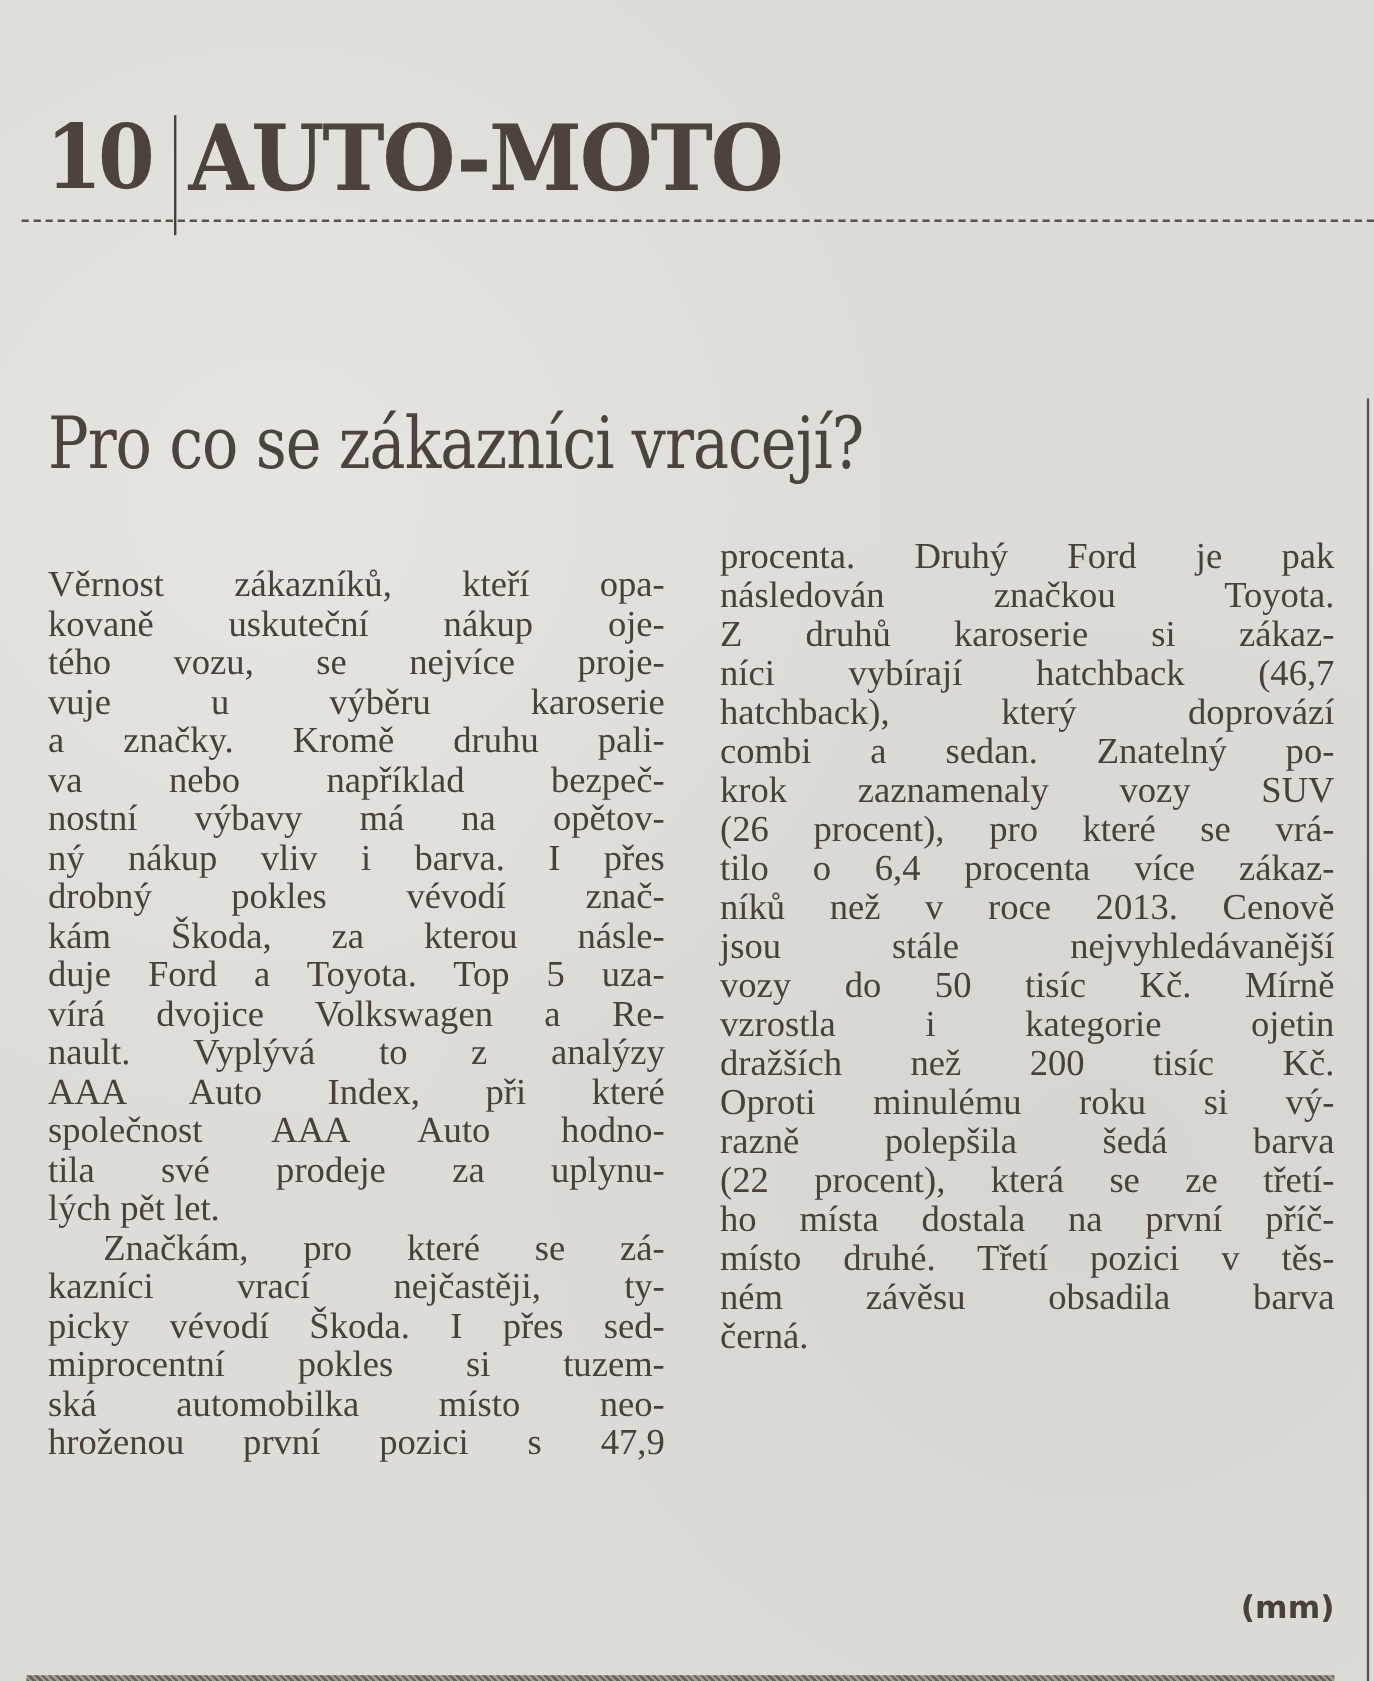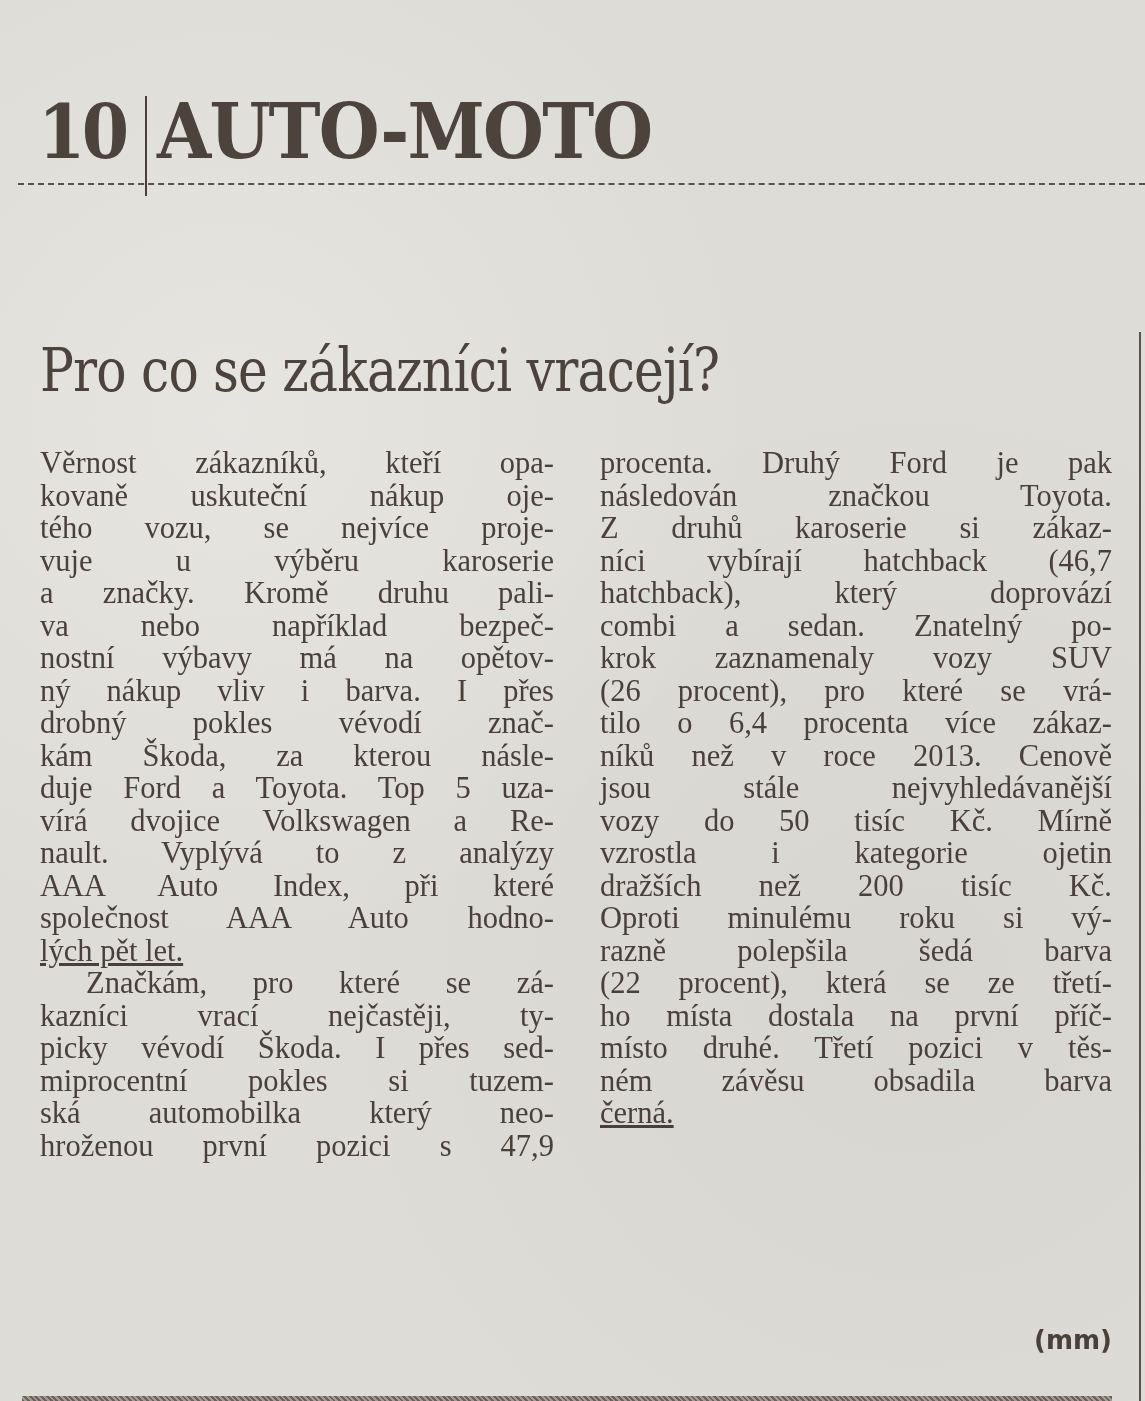--- a/index.html
+++ b/index.html
@@ -96,34 +96,34 @@
       top: 447px;
       font-family: "Liberation Serif", serif;
       font-size: 30.5px;
       line-height: 32.5px;
       color: #4a403a;
       text-align: justify;
     }
     .col-left {
       left: 40px;
       width: 514px;
+      margin-top: 24px;
     }
     .col-right {
       left: 600px;
       width: 512px;
     }
     .line {
       display: block;
       white-space: nowrap;
       text-align-last: justify;
       height: 32.5px;
     }
     .line.last {
       text-align-last: left;
-      text-decoration: underline;
     }
     .line.indent {
       padding-left: 46px;
     }
     .byline {
       position: absolute;
       left: 1000px;
       top: 1325px;
       width: 112px;
       text-align: right;
@@ -166,26 +166,27 @@
     <span class="line">va nebo například bezpeč-</span>
     <span class="line">nostní výbavy má na opětov-</span>
     <span class="line">ný nákup vliv i barva. I přes</span>
     <span class="line">drobný pokles vévodí znač-</span>
     <span class="line">kám Škoda, za kterou násle-</span>
     <span class="line">duje Ford a Toyota. Top 5 uza-</span>
     <span class="line">vírá dvojice Volkswagen a Re-</span>
     <span class="line">nault. Vyplývá to z analýzy</span>
     <span class="line">AAA Auto Index, při které</span>
     <span class="line">společnost AAA Auto hodno-</span>
+    <span class="line">tila své prodeje za uplynu-</span>
     <span class="line last">lých pět let.</span>
     <span class="line indent">Značkám, pro které se zá-</span>
     <span class="line">kazníci vrací nejčastěji, ty-</span>
     <span class="line">picky vévodí Škoda. I přes sed-</span>
     <span class="line">miprocentní pokles si tuzem-</span>
-    <span class="line">ská automobilka který neo-</span>
+    <span class="line">ská automobilka místo neo-</span>
     <span class="line">hroženou první pozici s 47,9</span>
   </div>
 
   <div class="column col-right">
     <span class="line">procenta. Druhý Ford je pak</span>
     <span class="line">následován značkou Toyota.</span>
     <span class="line">Z druhů karoserie si zákaz-</span>
     <span class="line">níci vybírají hatchback (46,7</span>
     <span class="line">hatchback), který doprovází</span>
     <span class="line">combi a sedan. Znatelný po-</span>

